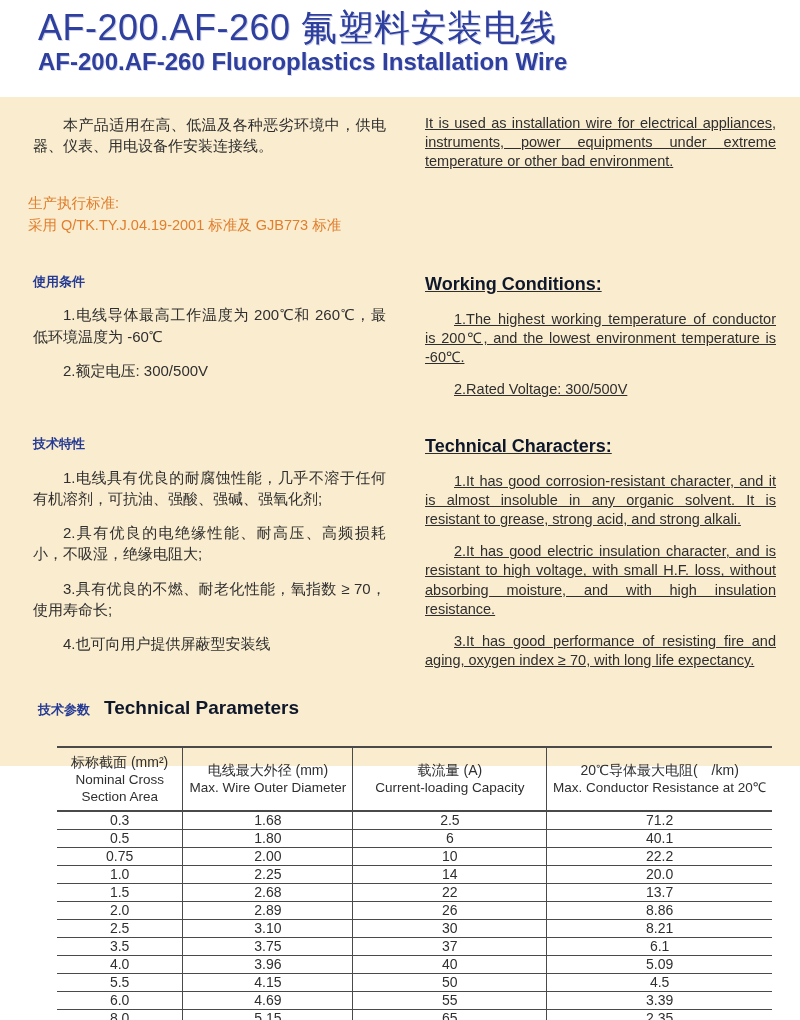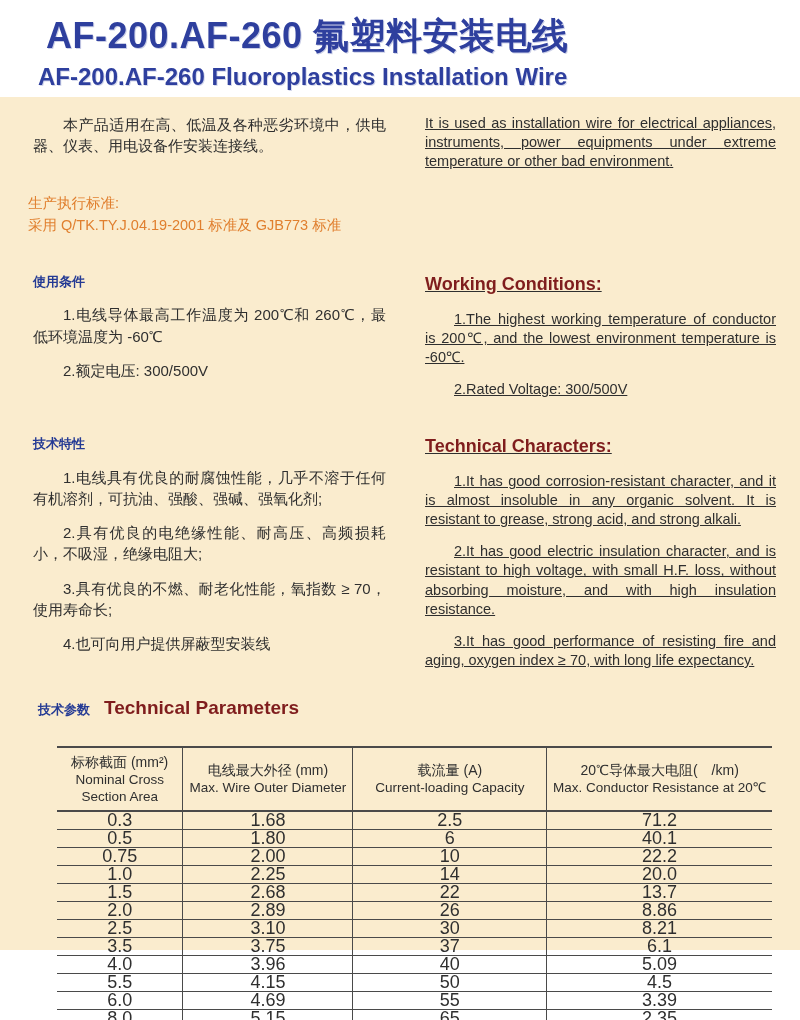--- a/index.html
+++ b/index.html
@@ -7,50 +7,50 @@
   body {
     width: 800px; height: 1020px;
     font-family: "Liberation Sans", sans-serif;
     background: #ffffff;
   }
   .page { width: 800px; height: 1020px; overflow: hidden; background: #ffffff; }
 
   
   .titlebar { height: 97px; background: #ffffff; padding: 7px 0 0 38px; }
   .title-zh {
-    margin: 8px; font-size: 36px; font-weight: bold; color: #2e3f9e;
+    margin: 0; font-size: 36px; font-weight: normal; color: #2e3f9e;
     letter-spacing: 0.5px; line-height: 1.15;
     text-shadow: 1px 1px 0 rgba(46,63,158,0.25);
   }
   .title-en {
     margin: 1px 0 0 0; font-size: 24px; font-weight: bold; 
     color: #2e3f9e; line-height: 1.1;
     text-shadow: 1px 1px 0 rgba(46,63,158,0.2);
   }
 
   
-  .content { background: #faecce; height: 853px; padding-top: 17px; }
+  .content { background: #faecce; height: 669px; padding-top: 17px; }
 
   .grid2 { display: grid; grid-template-columns: 400px 400px; }
   .cell-l { padding-left: 33px; padding-right: 14px; }
   .cell-r { padding-left: 25px; padding-right: 24px; text-decoration: underline; }
 
   .zh-body { font-size: 15px; color: #2f2f2f; line-height: 1.42; text-align: justify; }
   .en-body { font-size: 14.5px; color: #2f2f2f; line-height: 1.32; text-align: justify; }
   p { margin: 0; }
   .indent { text-indent: 2em; }
 
   .standard-l { margin-top: 22px; padding-left: 28px; }
   .standard-r { margin-top: 22px; padding-left: 22px; }
   .orange { color: #e07f2e; }
   .standard-l p, .standard-r p { font-size: 14.5px; line-height: 1.5; text-align: left; text-indent: 0; }
 
   .sect { margin-top: 36px; }
   .h-zh { font-size: 13px; font-weight: bold; color: #243a94; margin: 0 0 11px 0; }
-  .h-en { font-size: 18px; font-weight: bold; color: #7f1d1d; margin: 0 0 11px 0; }
+  .h-en { font-size: 18px; font-weight: bold; color: #0f172a; margin: 0 0 11px 0; }
   .items p { text-indent: 2em; margin-top: 13px; }
 
   
   .params-heading { margin-top: 27px; padding-left: 38px; display: flex; align-items: baseline; gap: 14px; }
   .params-heading .h-zh, .params-heading .h-en { margin: 0; }
   .params-heading .h-en { font-size: 19px; }
 
   table.params {
     margin: 27px 0 0 57px; width: 715px;
     border-collapse: collapse; table-layout: fixed;
@@ -59,21 +59,21 @@
   }
   col.c1 { width: 17.6%; } col.c2 { width: 23.8%; }
   col.c3 { width: 27.1%; } col.c4 { width: 31.5%; }
   th {
     font-weight: normal; padding: 5px 2px 5px;
     border-bottom: 2px solid #4a4a4a; vertical-align: middle;
   }
   .th-zh { font-size: 14px; line-height: 1.3; }
   .th-en { font-size: 13.5px; line-height: 1.22; margin-top: 1px; }
   td {
-    font-size: 18px; padding: 0; height: 17.5px; line-height: 17px;
+    font-size: 14px; padding: 0; height: 17.5px; line-height: 17px;
     border-bottom: 1.5px solid #4a4a4a;
   }
   th:not(:first-child), td:not(:first-child) { border-left: 1.5px solid #4a4a4a; }
 </style>
 </head>
 <body>
 
 <div class="page">
 
   <header class="titlebar">

